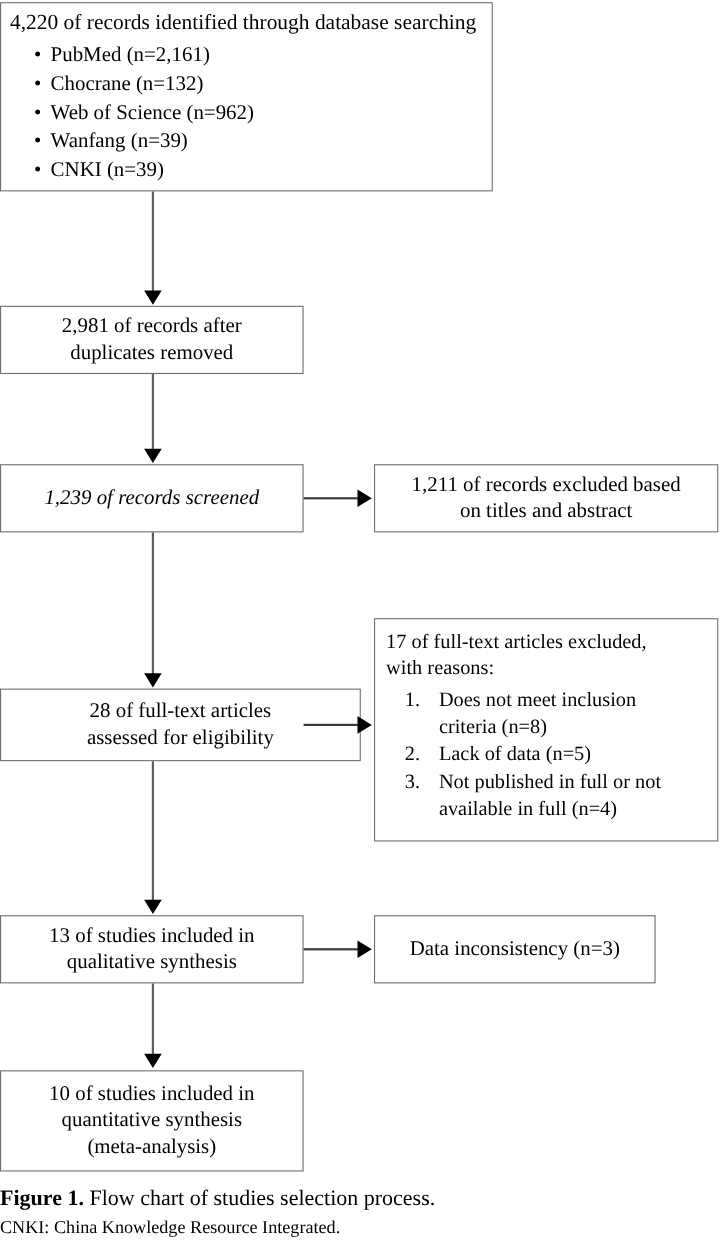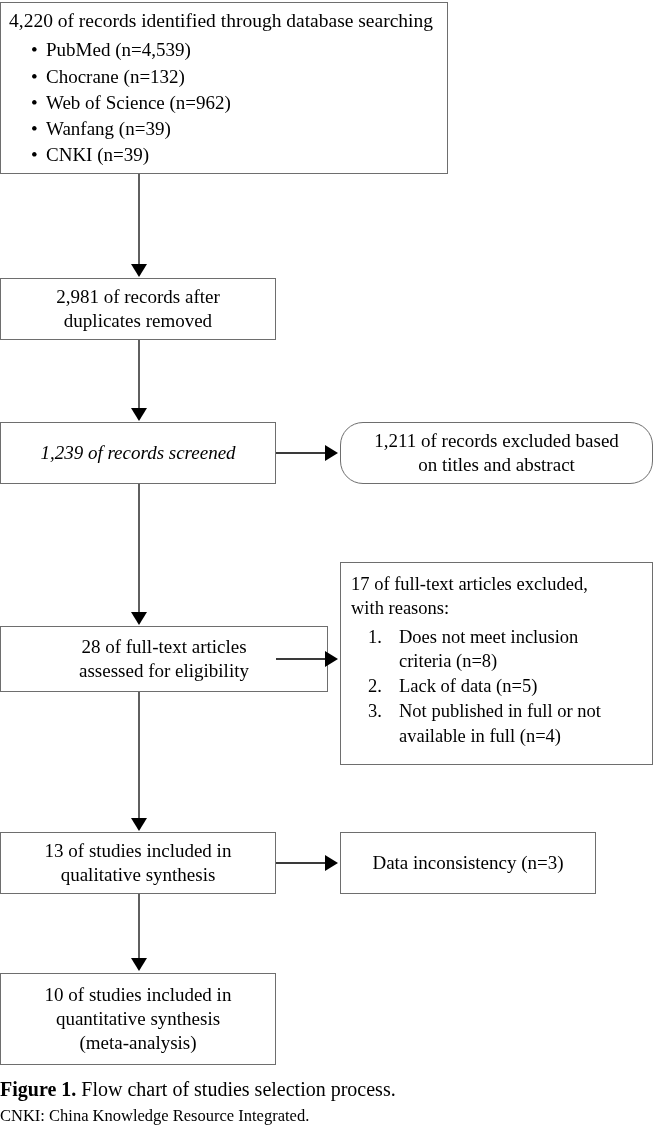--- a/index.html
+++ b/index.html
@@ -54,21 +54,21 @@
     position: absolute;
     left: 30px;
     top: 0;
   }
 
   
   #box-duplicates { left: 0; top: 278px; width: 276px; height: 62px; }
   
   #box-screened  { left: 0; top: 422px; width: 276px; height: 62px; font-style: italic; }
   
-  #box-excl-screen { left: 340px; top: 422px; width: 313px; height: 62px; border-radius: 23px; }
+  #box-excl-screen { left: 340px; top: 422px; width: 313px; height: 62px; }
   
   #box-fulltext  { left: 0; top: 626px; width: 328px; height: 66px; }
   
   #box-excl-full {
     left: 340px; top: 562px; width: 313px; height: 203px;
     justify-content: flex-start; padding: 10px 0 15px 0;
   }
   #box-excl-full .headline {
     font-size: 18.5px;
     line-height: 1.28;
@@ -141,21 +141,21 @@
 </head>
 <body>
 
 <div id="figure-root">
 
   <div class="node" id="box-identified">
     <div class="headline">4,220 of records identified through database searching</div>
     <ul class="bullet-list">
       <li>
         <span class="bullet-dot">•</span>
-        <span>PubMed (n=4,539)</span>
+        <span>PubMed (n=2,161)</span>
       </li>
       <li>
         <span class="bullet-dot">•</span>
         <span>Chocrane (n=132)</span>
       </li>
       <li>
         <span class="bullet-dot">•</span>
         <span>Web of Science (n=962)</span>
       </li>
       <li>

